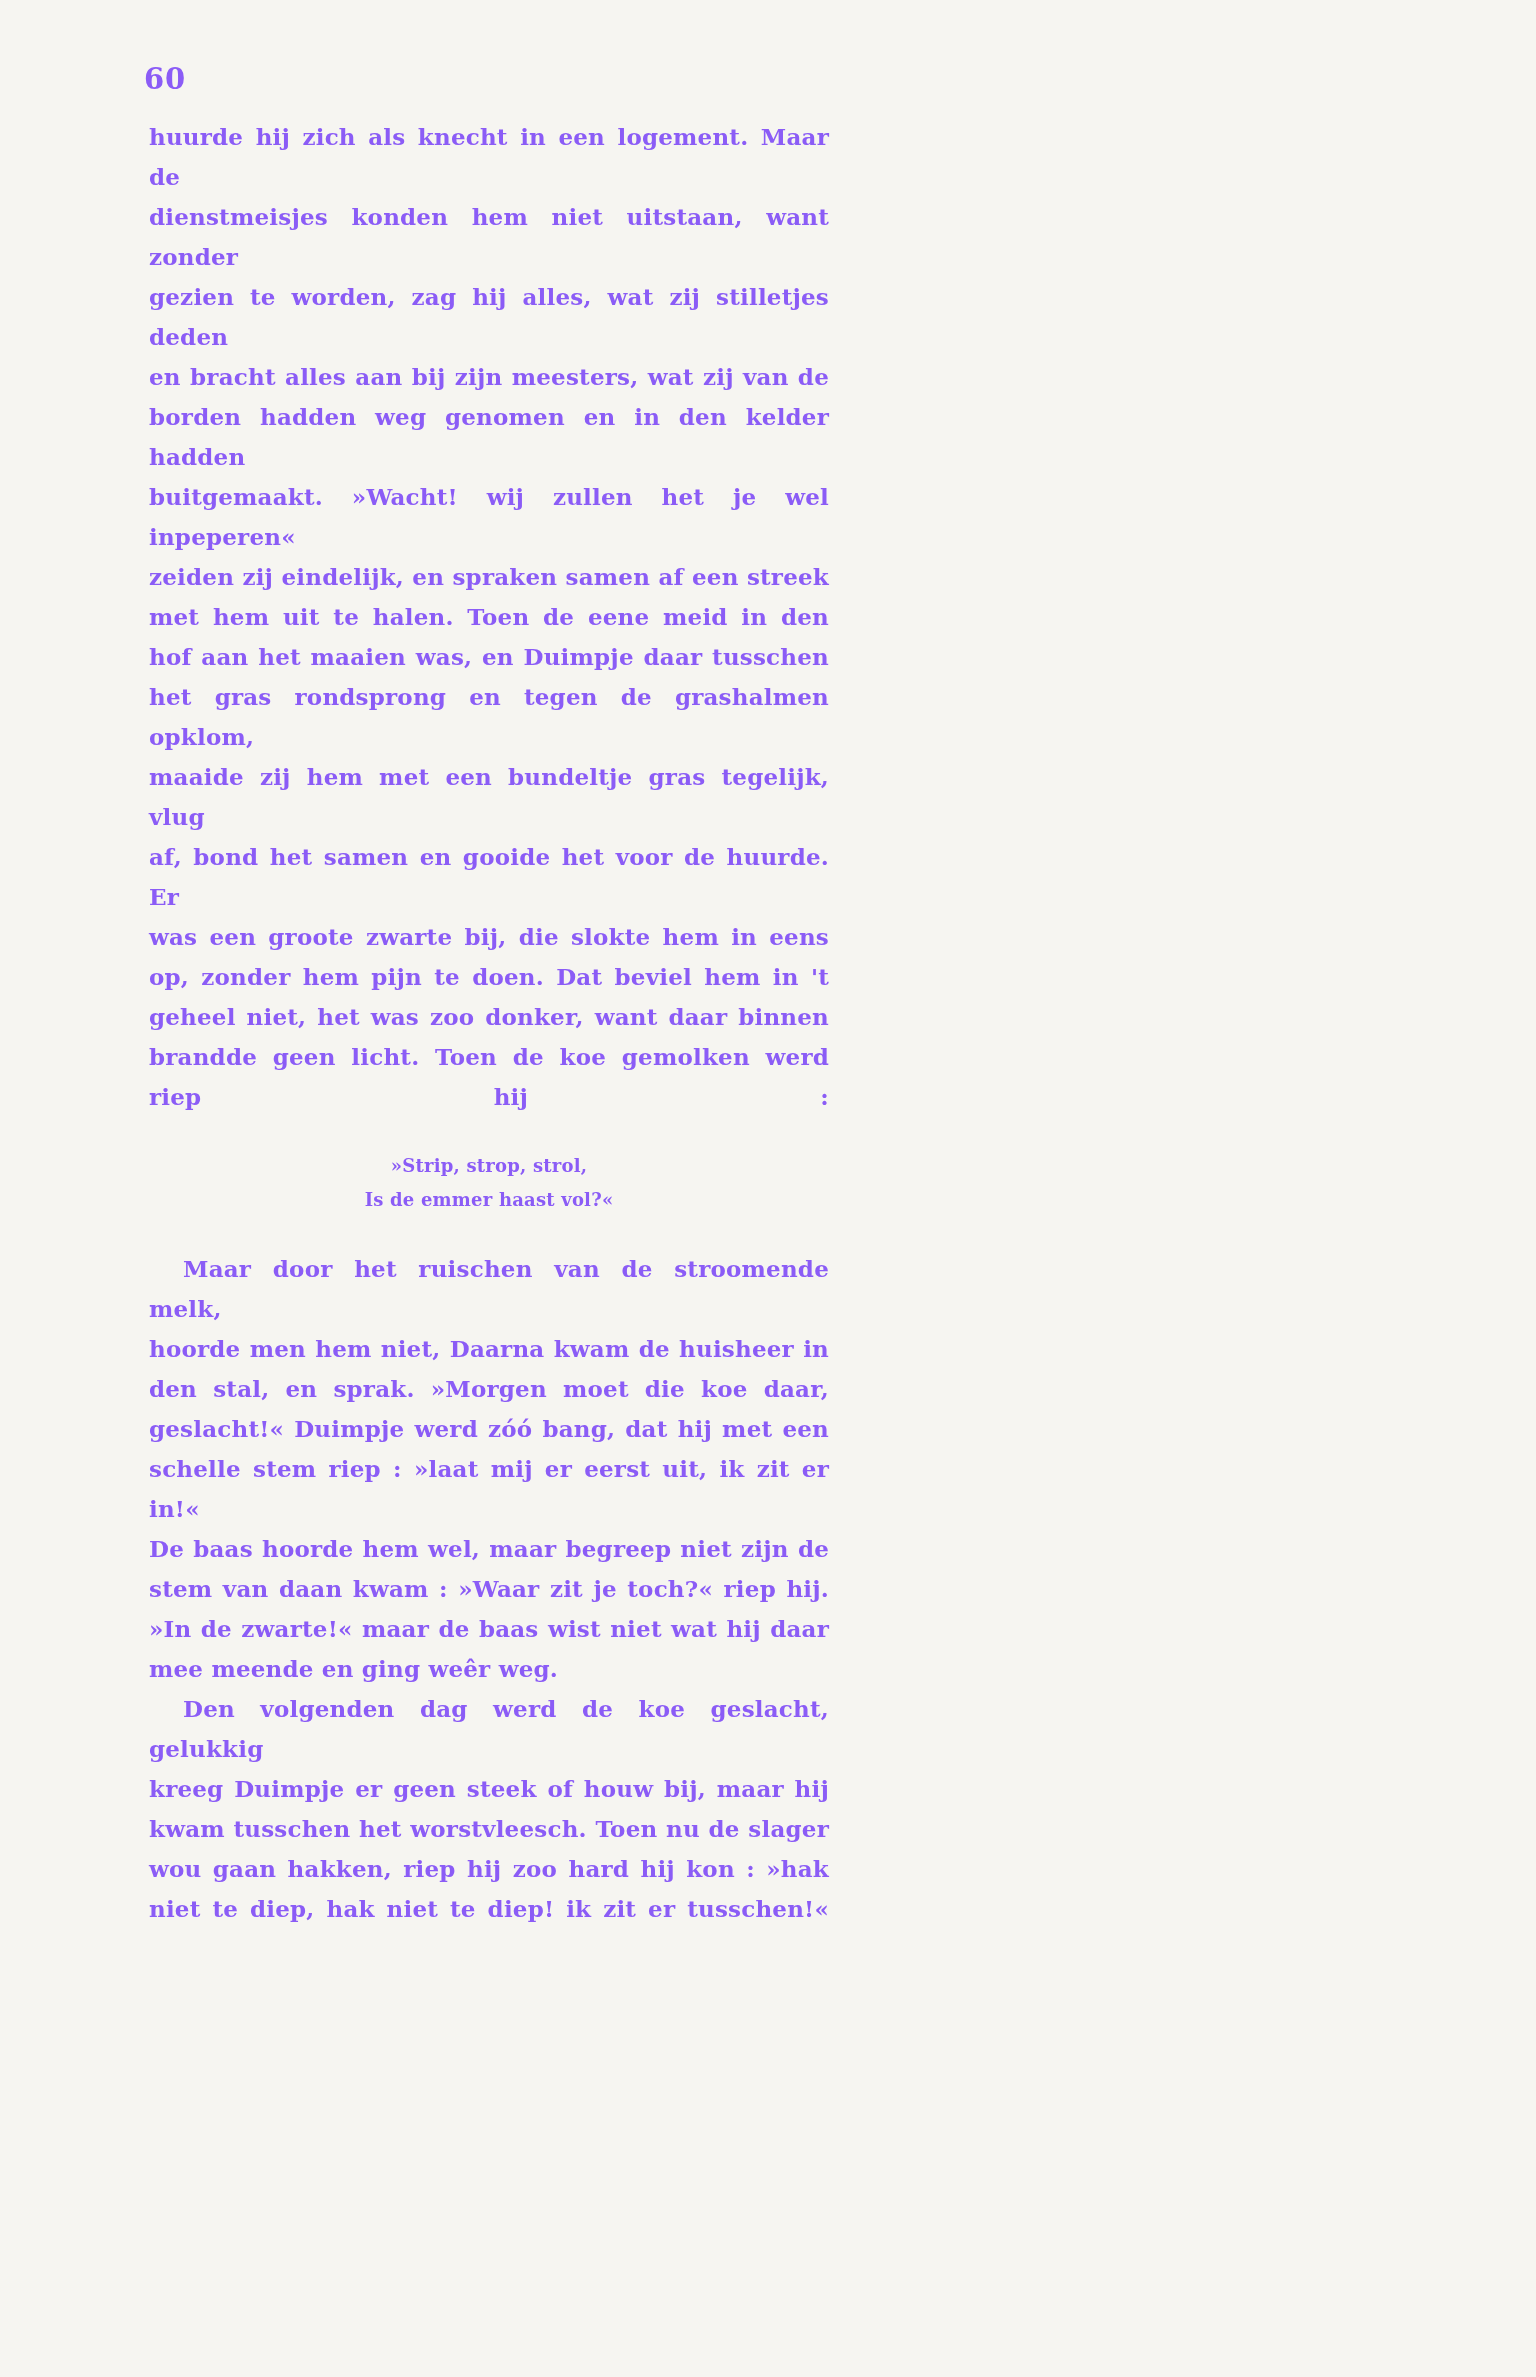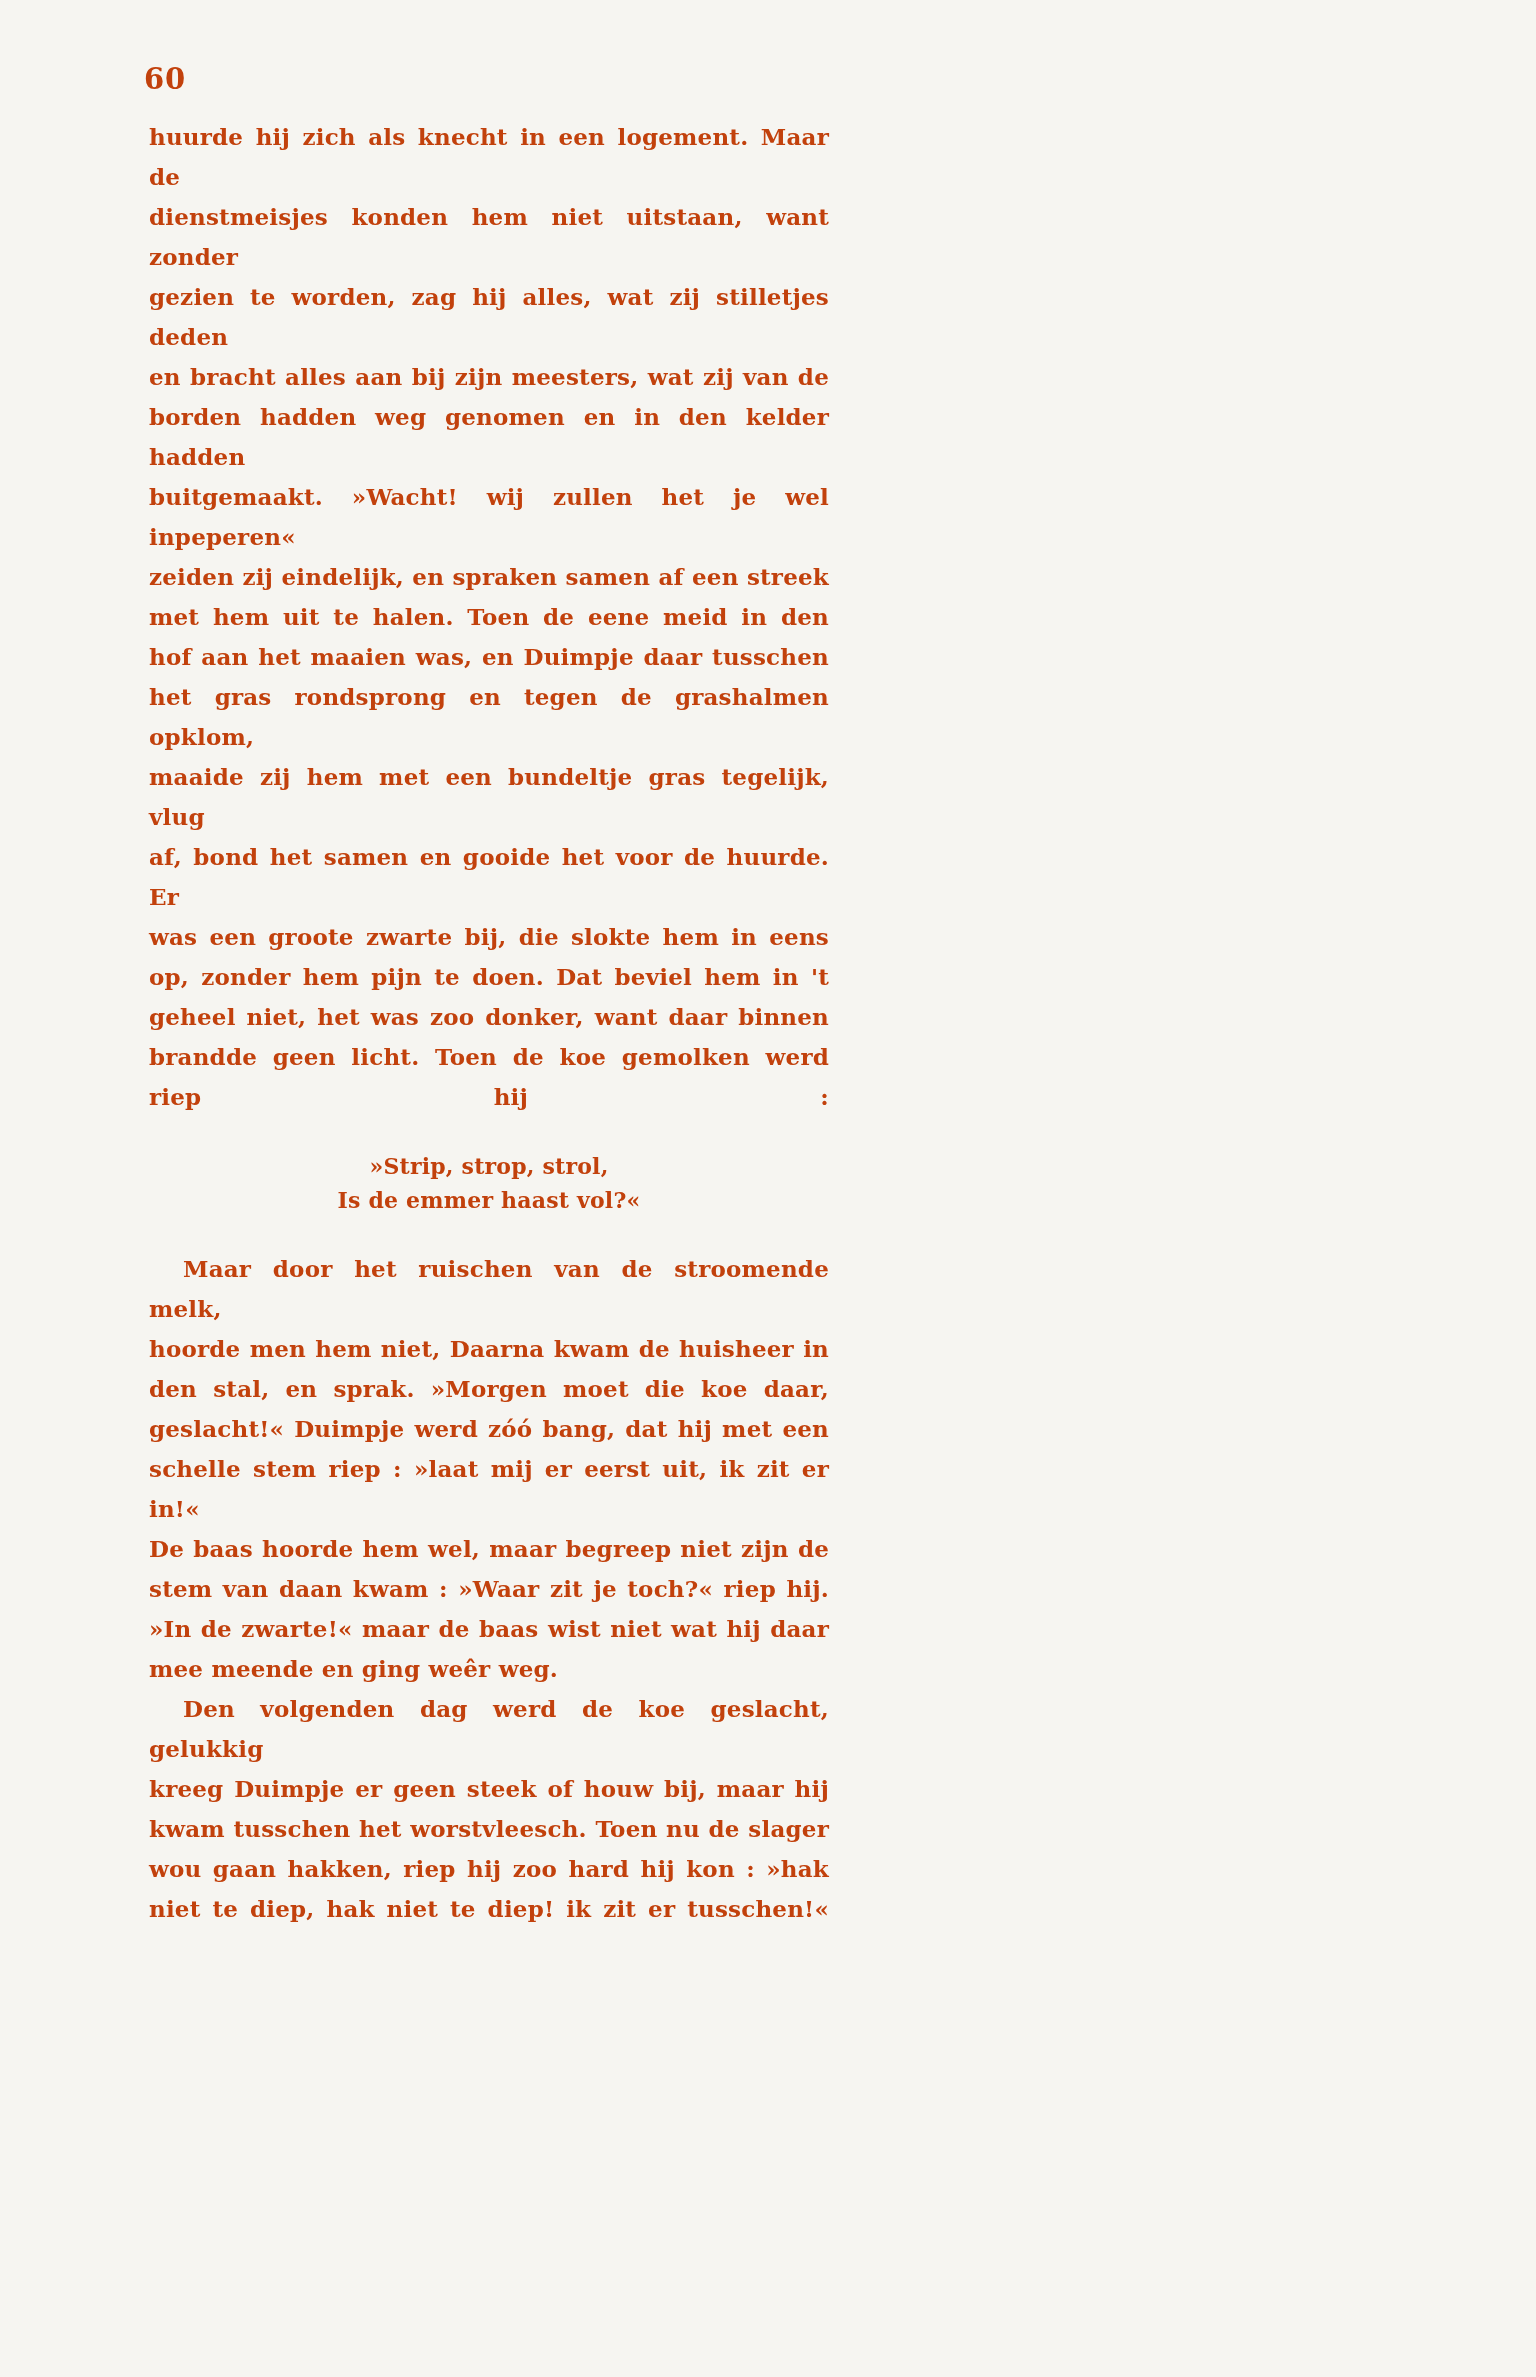--- a/index.html
+++ b/index.html
@@ -6,21 +6,21 @@
     margin: 0;
     padding: 0;
     background: #e9e8e4;
   }
   .page {
     position: relative;
     width: 1536px;
     height: 2377px;
     background: #f6f5f1;
     font-family: "DejaVu Serif", serif;
-    color: #c2410c;
+    color: #8b5cf6;
     overflow: hidden;
   }
   .page-number {
     position: absolute;
     left: 144px;
     top: 62px;
     font-size: 29px;
     font-weight: 700;
     letter-spacing: 0.9px;
   }
@@ -45,21 +45,21 @@
     -moz-text-align-last: left;
   }
   .line.indent {
     text-indent: 34px;
   }
   .verse {
     margin: 32px 0 32px 0;
     text-align: center;
   }
   .verse .vline {
-    font-size: 22px;
+    font-size: 18px;
     font-weight: 700;
     line-height: 34px;
     letter-spacing: 0.2px;
   }
 </style>
 </head>
 <body>
 
 <div class="page">
 

